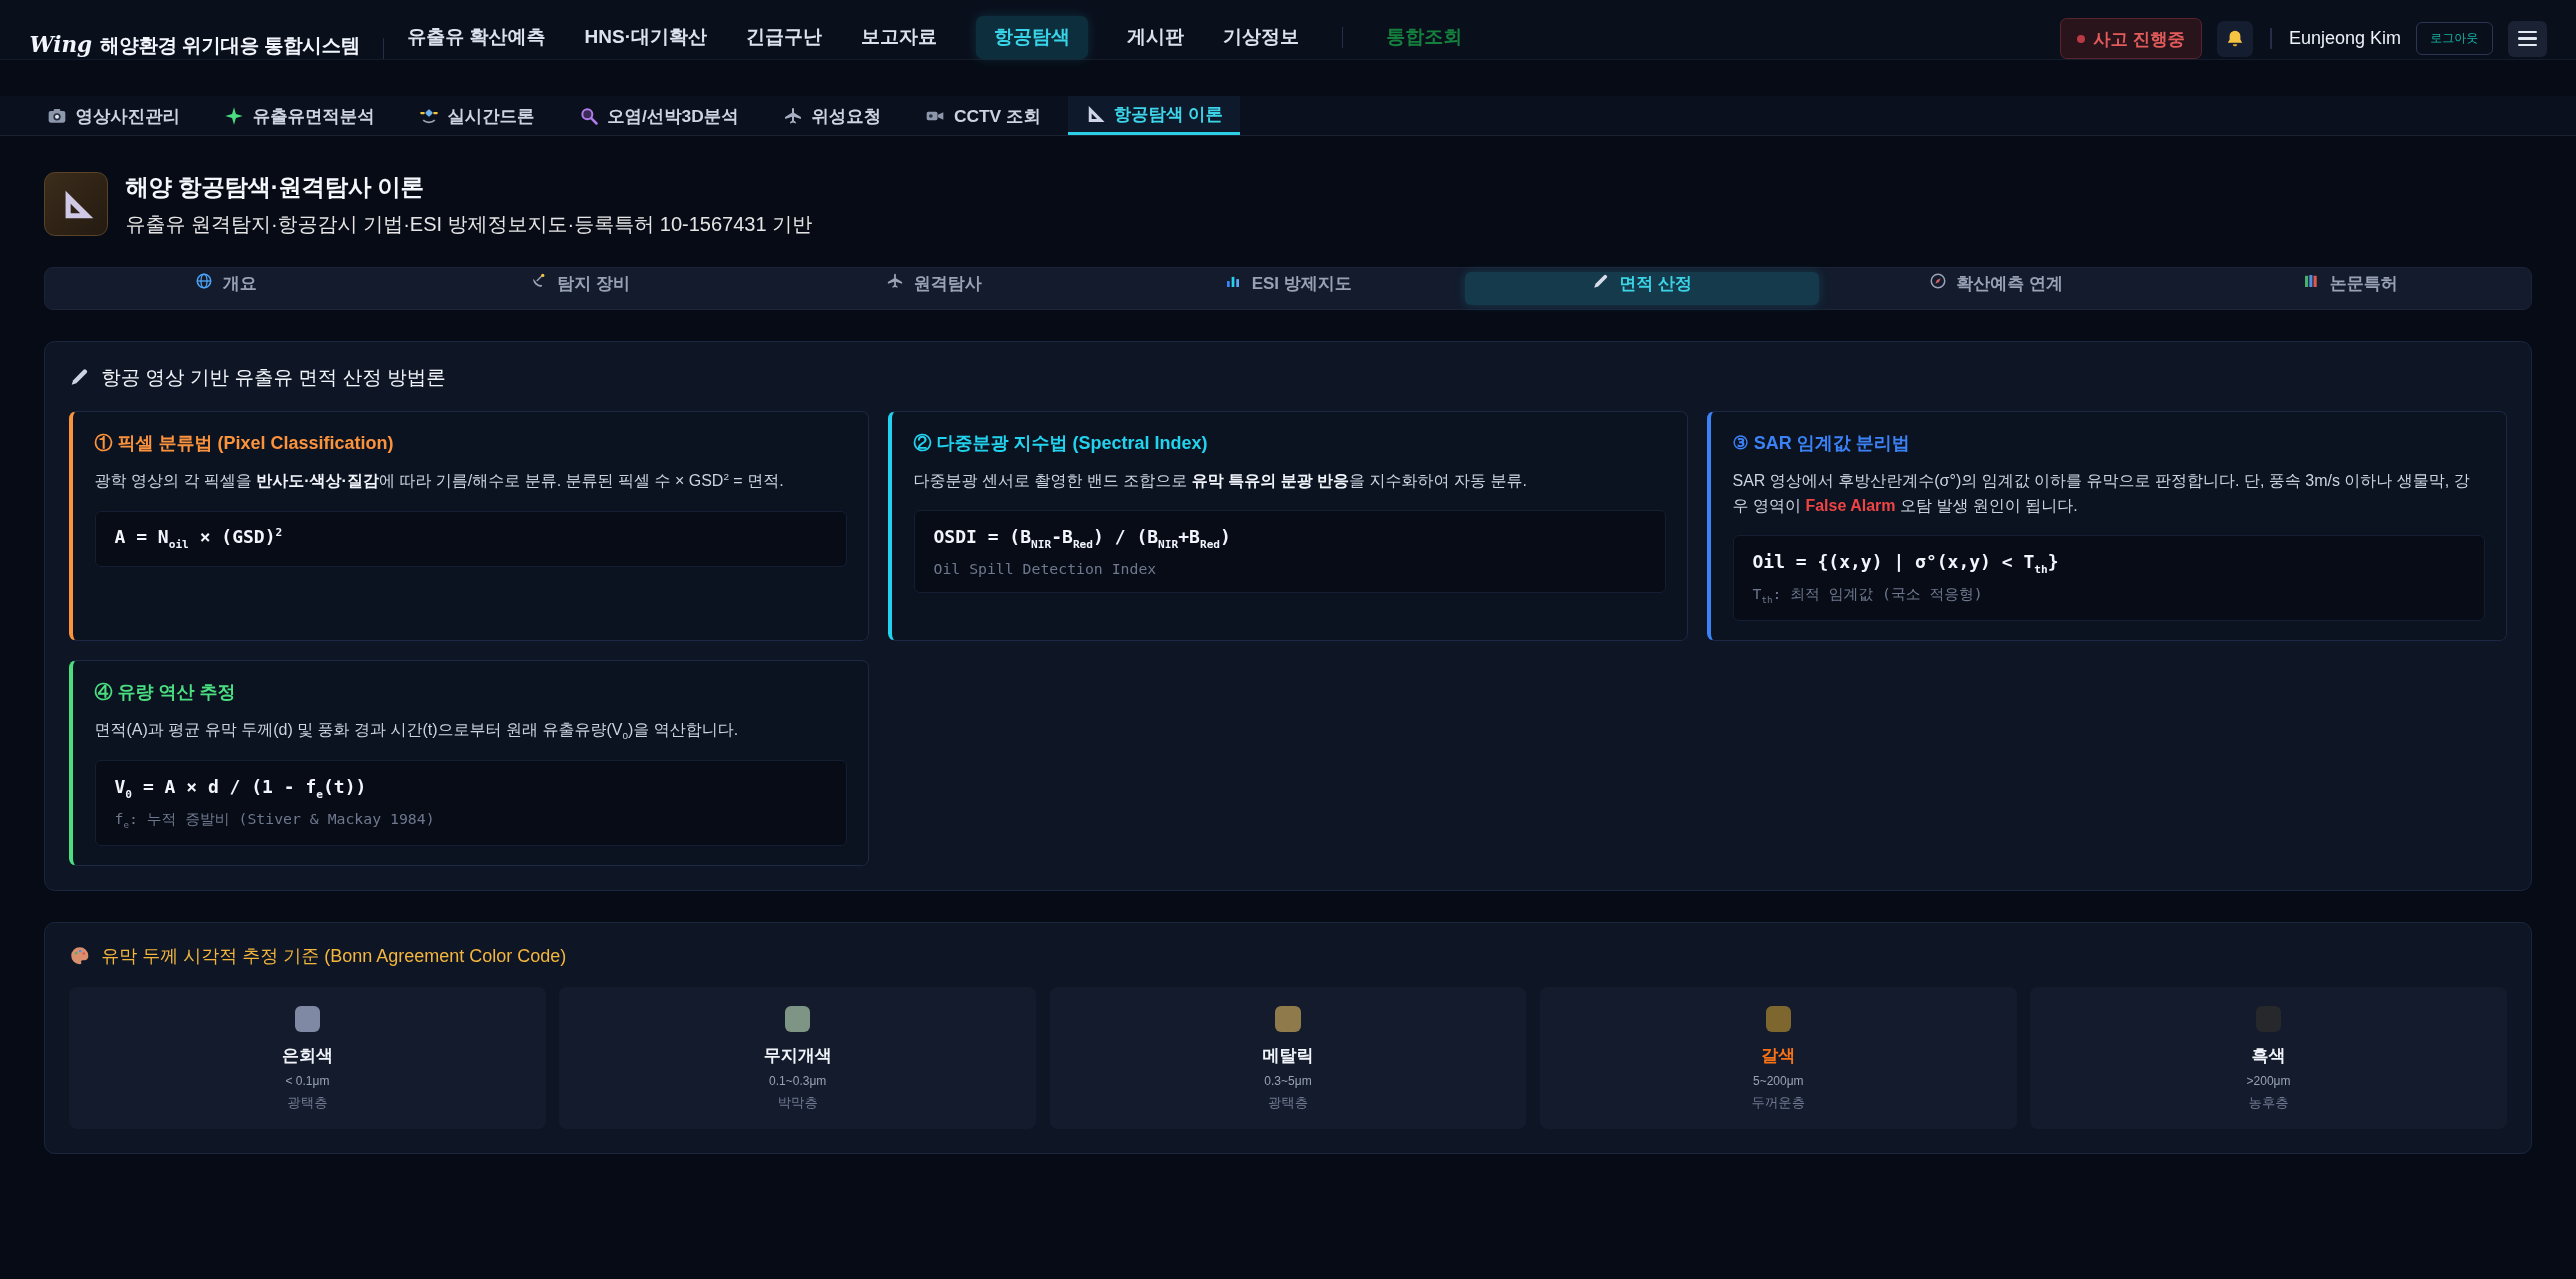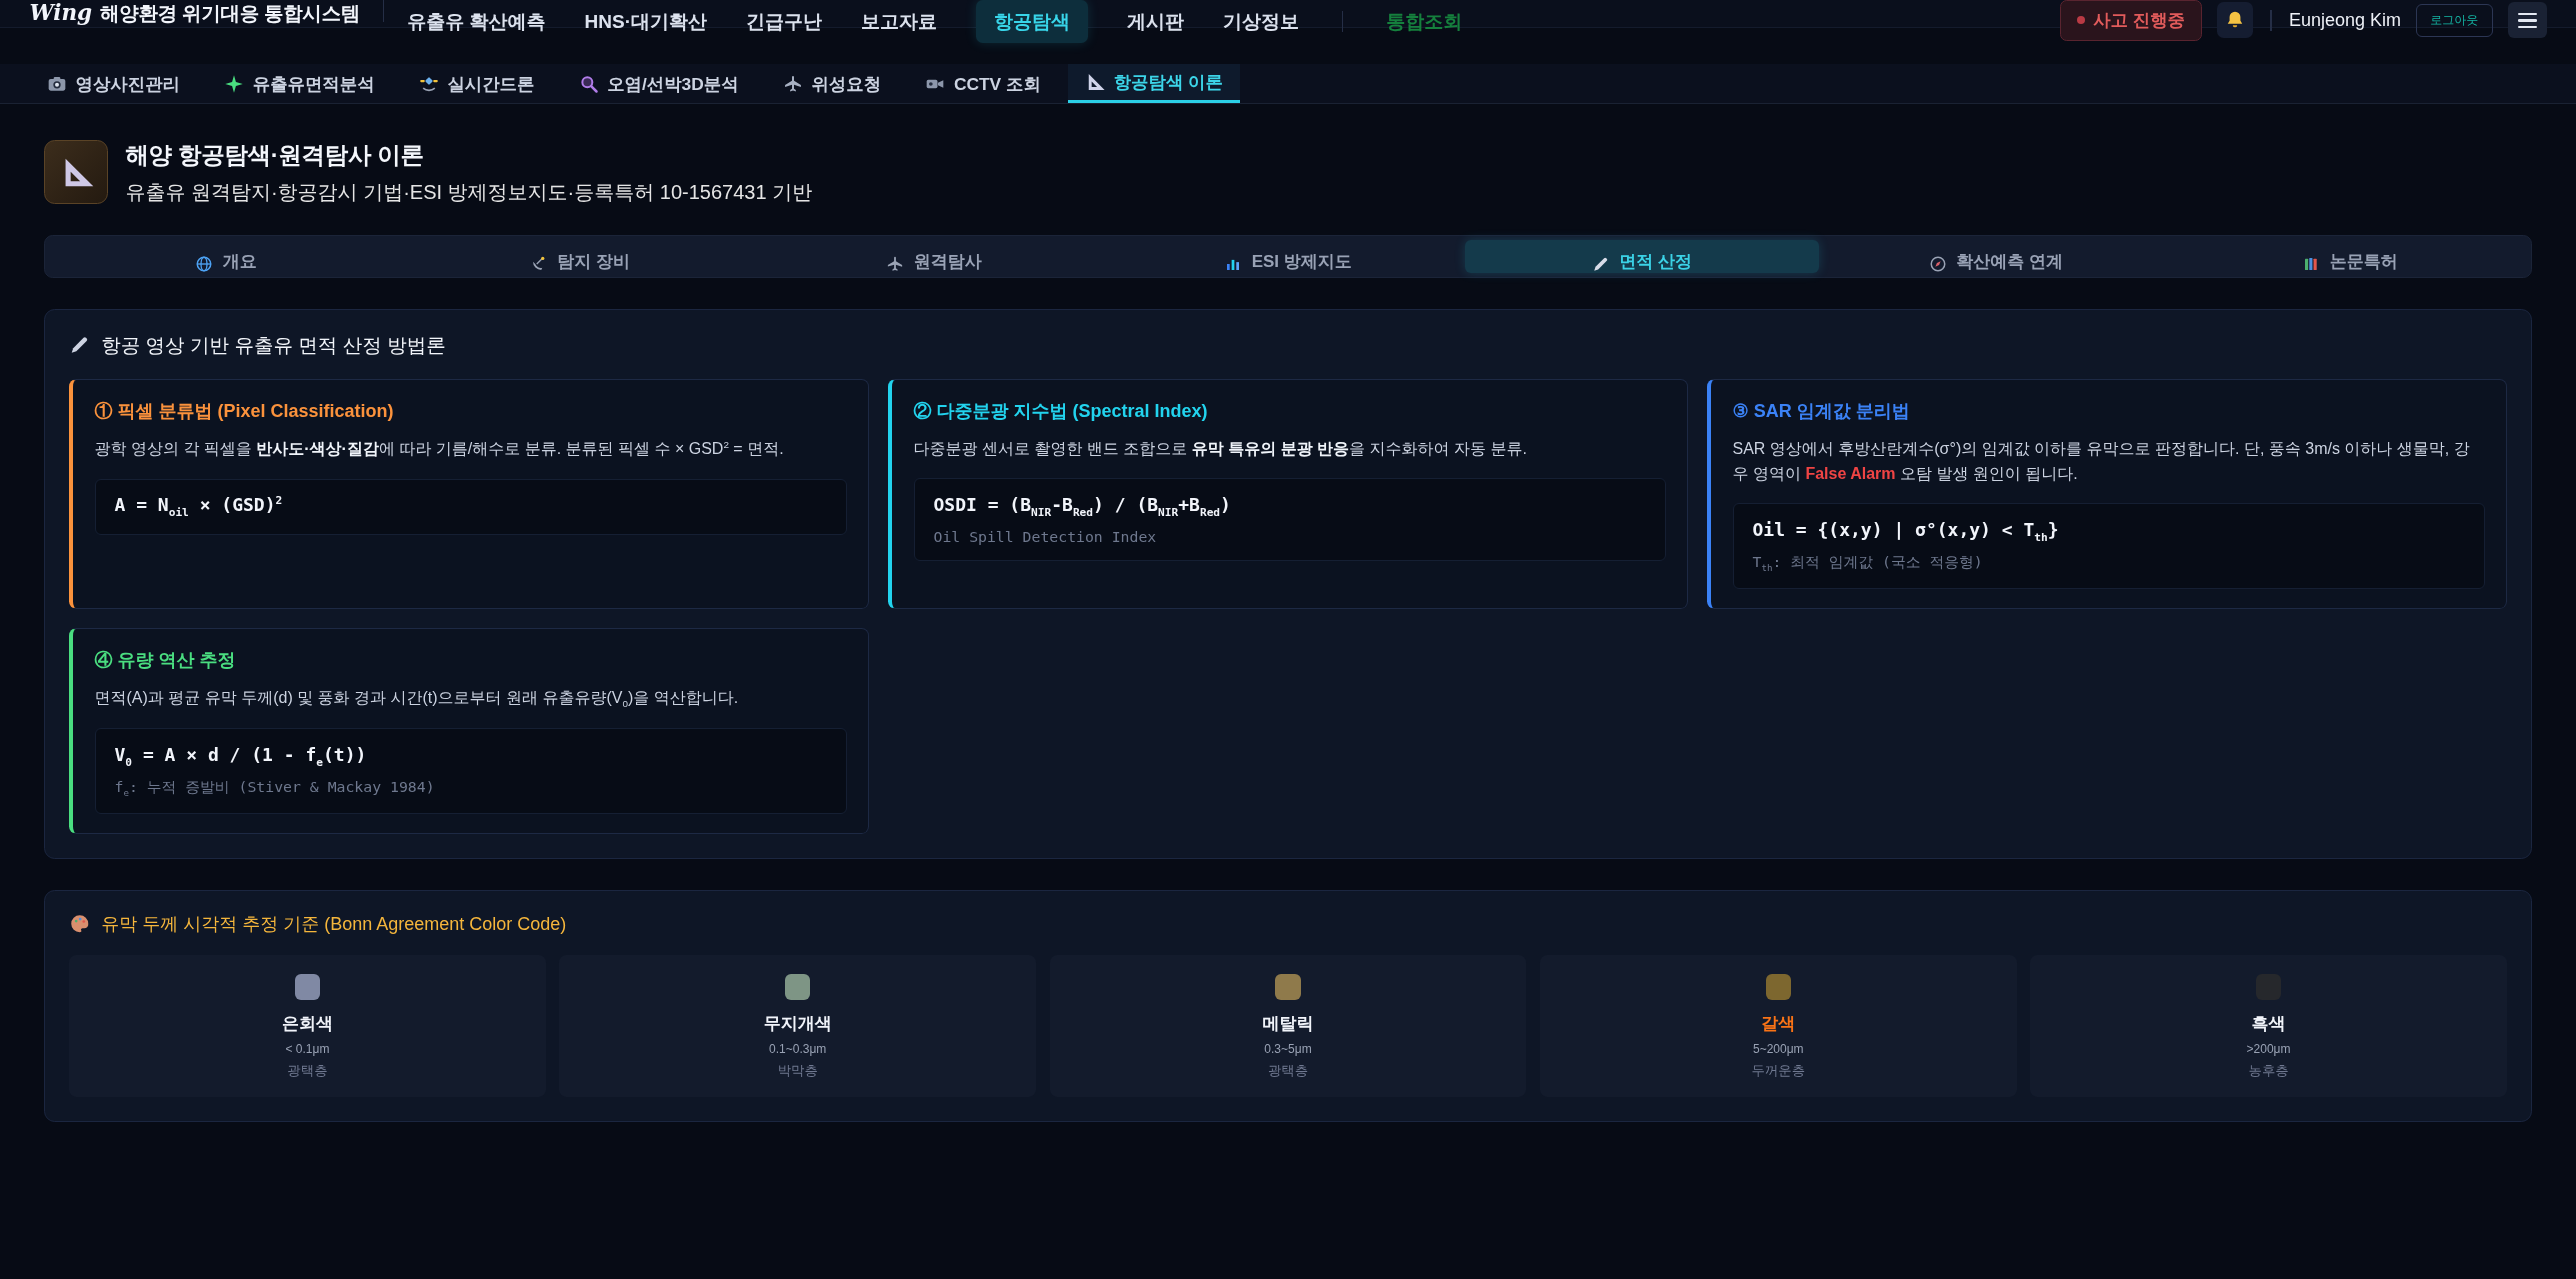--- a/index.html
+++ b/index.html
@@ -1,20 +1,20 @@
 <!DOCTYPE html>
 <html style="font-size:10.7px"><head>
 <meta charset="utf-8">
 <style>
   * { margin:0; padding:0; box-sizing:border-box; }
   html,body { width:2576px; height:1279px; background:#070b15; overflow:hidden;
     font-family:"Liberation Sans", sans-serif; color:#e8ecf4; }
 
   
-  .topbar { height:28px; background:#0a0f1c; display:flex; align-items:flex-start;
+  .topbar { height:60px; background:#0a0f1c; display:flex; align-items:flex-end;
     padding:0 29.5px; border-bottom:1.3px solid #141b2c; }
   .logo { display:flex; align-items:baseline; gap:8px; }
   .logo .mark { font-family:"DejaVu Serif", serif; font-style:italic; font-weight:bold;
     font-size:21.5px; color:#f2f5fb; }
   .logo .app-title { font-size:19.5px; font-weight:bold; color:#f2f5fb; letter-spacing:-0.3px; }
   .vdiv { width:1.3px; height:21.5px; background:#252e46; margin:0 23px; flex:none; }
   .nav { display:flex; align-items:center; gap:39px; }
   .nav a { font-size:19px; font-weight:bold; color:#dce2ee; text-decoration:none; white-space:nowrap; }
   .nav a.active { background:#0d2e3c; color:#38d5e9; padding:8.7px 18px; border-radius:6.7px;
     box-shadow:0 0 12px rgba(45,212,232,.15); }
@@ -46,21 +46,21 @@
   .page-icon { width:64px; height:64px; border-radius:10.7px; flex:none;
     background:linear-gradient(135deg,#3c2d1c,#241a10); border:1.3px solid #5a4326;
     display:flex; align-items:center; justify-content:center; }
   .page-icon svg { width:35px; height:35px; }
   .page-title { font-size:23.5px; font-weight:bold; color:#f4f7fc; letter-spacing:-0.3px; }
   .page-subtitle { font-size:20px; color:#e5e5e5; margin-top:8px; }
 
   
   .tabbar { margin-top:29.5px; height:43px; background:#131b2d; border:1.3px solid #1b2438;
     border-radius:8.7px; display:flex; align-items:stretch; padding:4px; }
-  .tab { flex:1; display:flex; align-items:flex-end; justify-content:center; gap:9.4px;
+  .tab { flex:1; display:flex; align-items:flex-start; justify-content:center; gap:9.4px;
     font-size:17px; font-weight:bold; color:#99a2b5; border:none; background:transparent;
     border-radius:6px; cursor:pointer; white-space:nowrap; }
   .tab svg { width:18px; height:18px; }
   .tab.active { background:#143a4b; color:#3bd2e6; box-shadow:0 0 10.7px rgba(45,212,232,.18); }
 
   
   .panel { margin-top:31px; background:#0e1626; border:1.3px solid #1b2640; border-radius:10.7px;
     padding:21.5px 24px 24px; }
   .panel-heading { display:flex; align-items:center; gap:10.7px; font-size:19.5px; font-weight:normal;
     color:#f2f5fa; }

